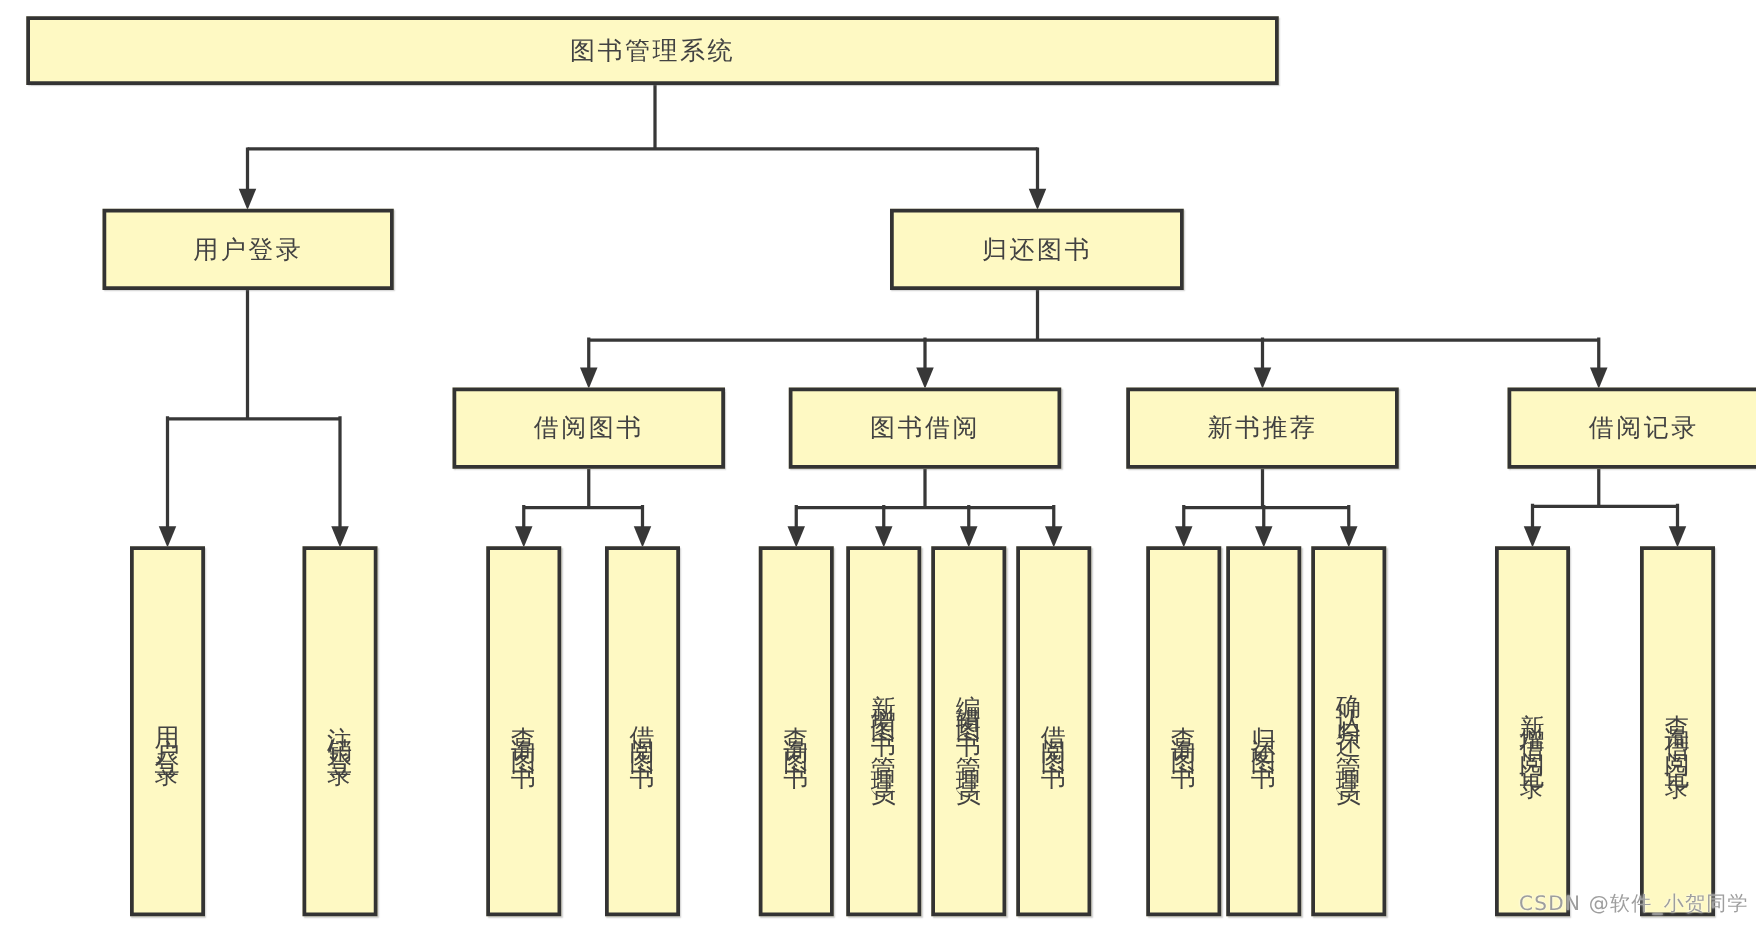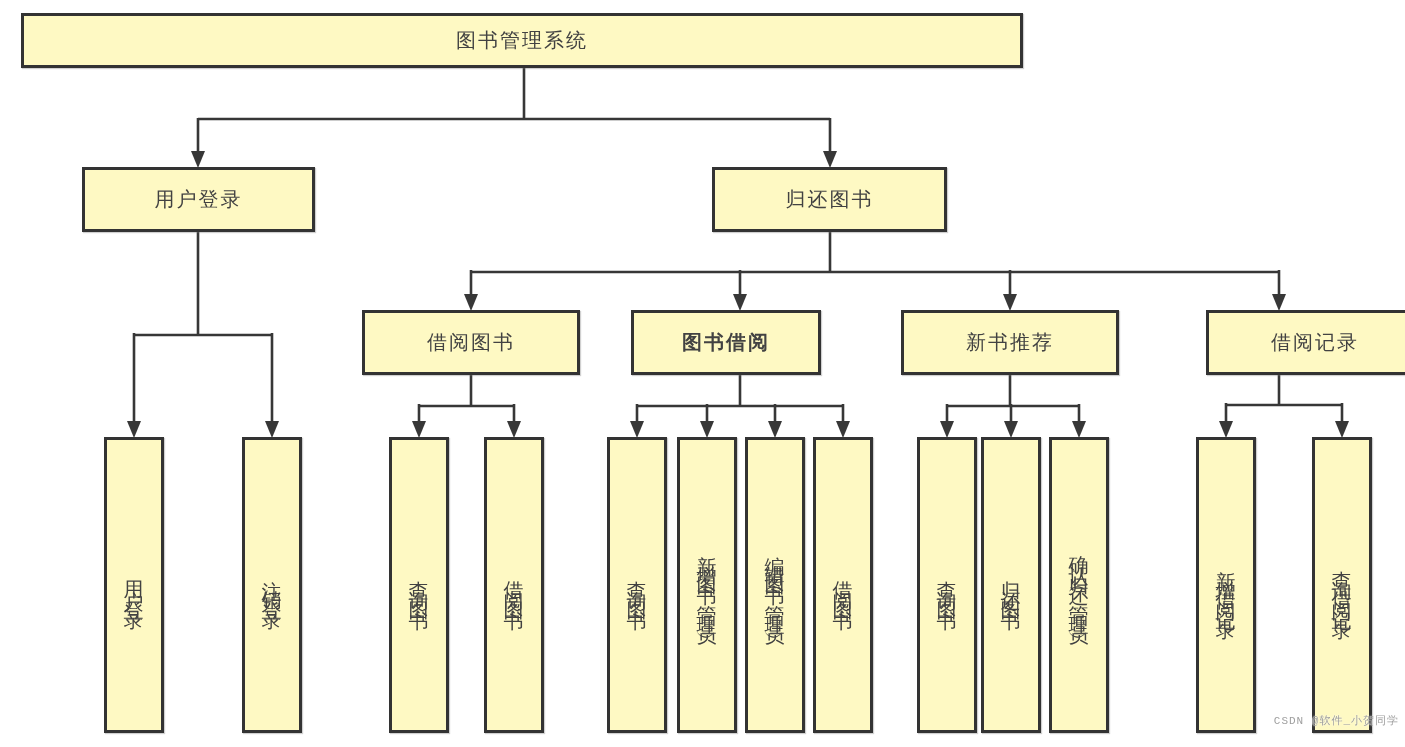--- a/index.html
+++ b/index.html
@@ -36,27 +36,26 @@
     writing-mode: vertical-rl;
     text-orientation: mixed;
     font-size: 20px;
     letter-spacing: 10px;
     line-height: 1;
   }
   .watermark {
     position: absolute;
     top: 713px;
     right: 6px;
-    font-size: 11px;
+    font-size: 16px;
     color: #9e9e9e;
     letter-spacing: 1px;
     white-space: nowrap;
     text-shadow: 0 0 2px #ffffff;
     z-index: 5;
-    font-family: Liberation Mono, monospace;
   }
 </style>
 </head>
 <body>
 
 <div id="stage">
 
   <svg id="connectors" viewBox="0 0 1405 747" xmlns="http://www.w3.org/2000/svg">
     <g stroke="#373737" stroke-width="2.6" fill="none">
 
@@ -133,21 +132,21 @@
   <div class="node node-h" style="left:82px; top:167px; width:233px; height:65px;">
     <span>用户登录</span>
   </div>
   <div class="node node-h" style="left:712px; top:167px; width:235px; height:65px;">
     <span>归还图书</span>
   </div>
 
   <div class="node node-h" style="left:362px; top:310px; width:218px; height:65px;">
     <span>借阅图书</span>
   </div>
-  <div class="node node-h" style="left:631px; top:310px; width:190px; height:65px;font-weight:bold;">
+  <div class="node node-h" style="left:631px; top:310px; width:218px; height:65px;">
     <span>图书借阅</span>
   </div>
   <div class="node node-h" style="left:901px; top:310px; width:218px; height:65px;">
     <span>新书推荐</span>
   </div>
   <div class="node node-h" style="left:1170px; top:310px; width:218px; height:65px;margin-left:36px;">
     <span>借阅记录</span>
   </div>
 
   <div class="node node-v" style="left:104px; top:437px; width:60px; height:296px;">

